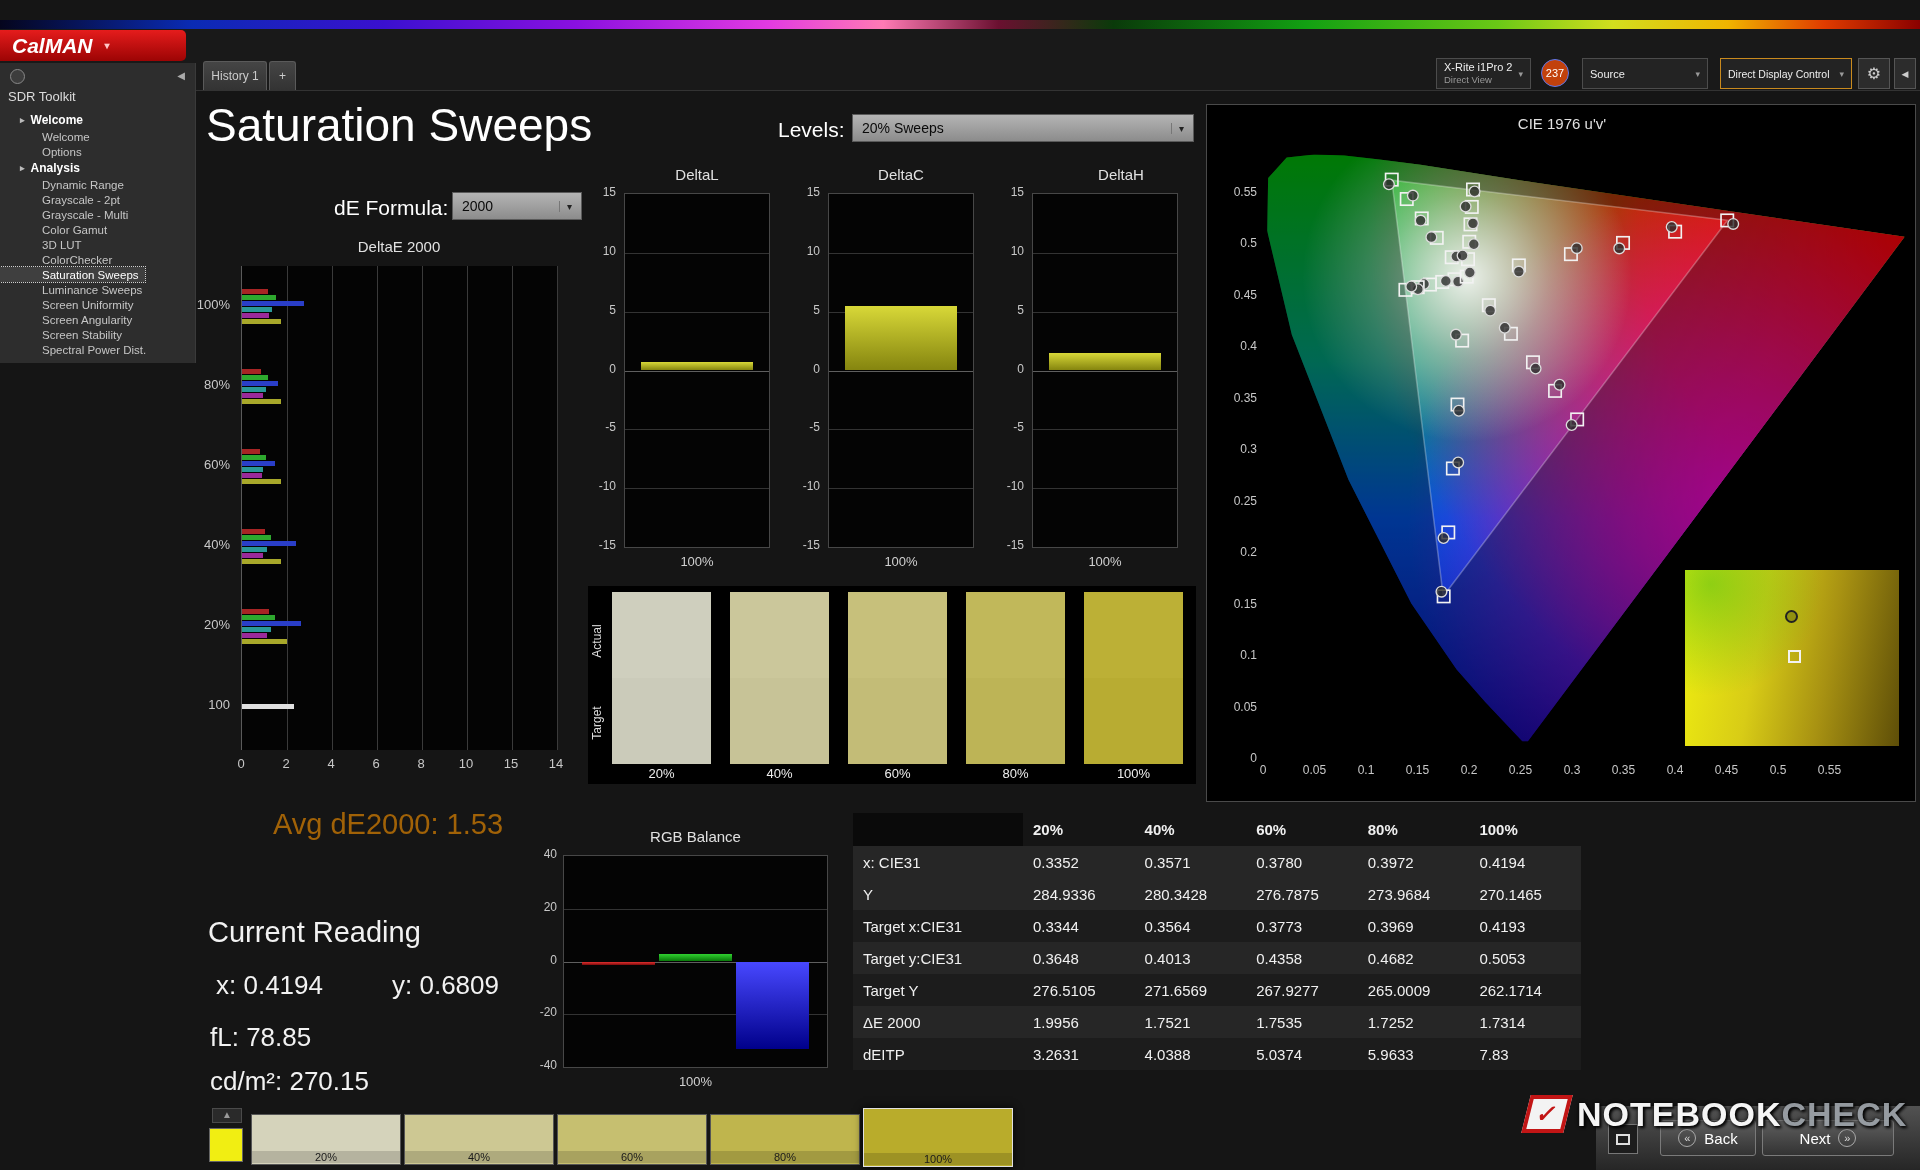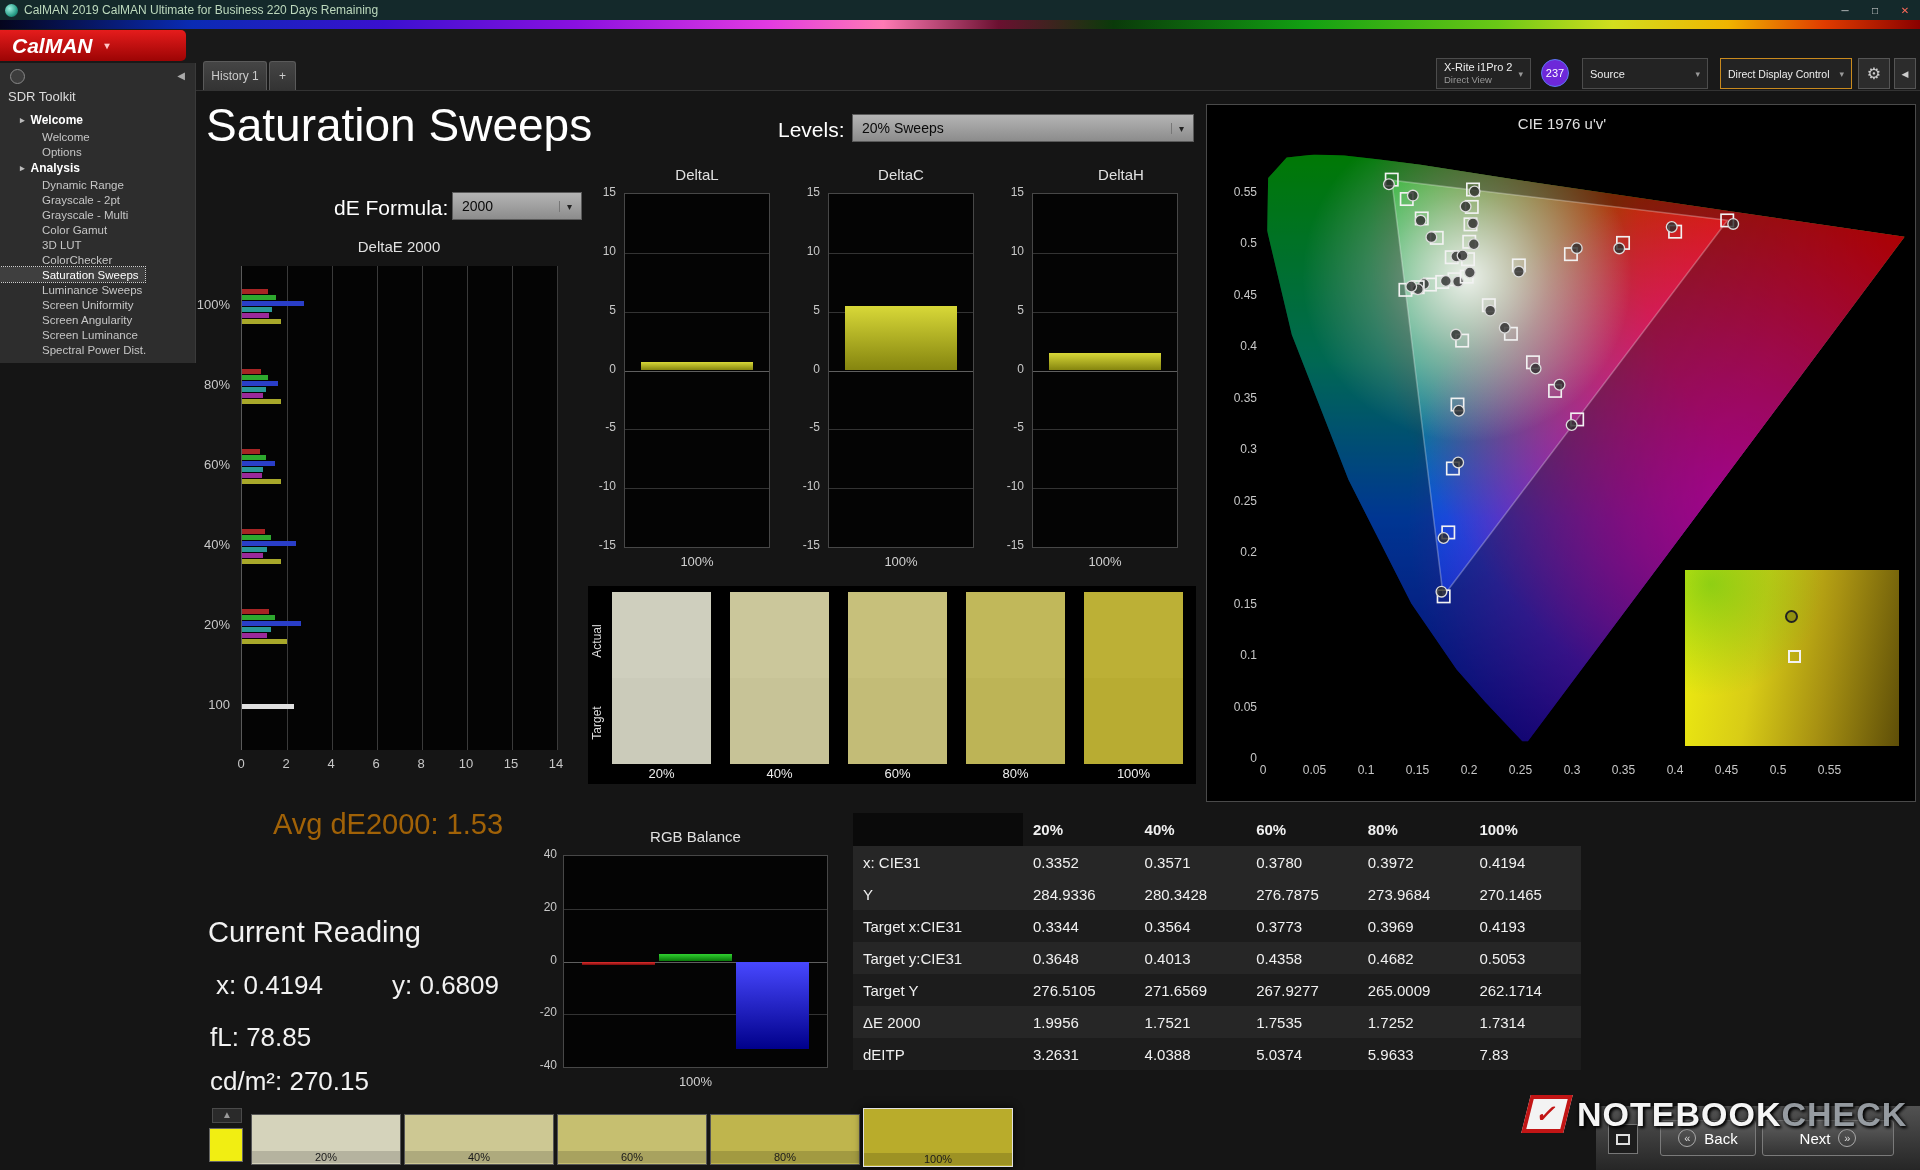--- a/index.html
+++ b/index.html
@@ -21,21 +21,21 @@
   .logo{position:absolute;left:0;top:30px;width:186px;height:31px;background:linear-gradient(#e51c1c,#9c0404);color:#fff;font-weight:bold;font-style:italic;font-size:21px;display:flex;align-items:center;padding-left:12px;border-radius:0 5px 5px 0}
   .logo-arrow{margin-left:12px;font-size:10px;color:#ffc8c8;font-style:normal}
   .tab{position:absolute;background:linear-gradient(#454545,#333);border:1px solid #5a5a5a;border-bottom:none;color:#ccc;font-size:12px;display:flex;align-items:center;justify-content:center;border-radius:3px 3px 0 0}
 
   .ddl{position:absolute;background:#232323;border:1px solid #4c4c4c;color:#ddd;display:flex;align-items:center;padding:0 7px}
   .ddl .arr{margin-left:auto;color:#999;font-size:9px;padding-left:5px}
   .ddl .two{display:flex;flex-direction:column;line-height:1.25;overflow:hidden;white-space:nowrap}
   .ddl .l1{font-size:11px;color:#eee}
   .ddl .l2{font-size:9.5px;color:#999}
   .ddl.hot{border:1px solid #c98a1e}
-  .badge{position:absolute;border-radius:50%;background:#6d28d9;border:1px solid #5a78f0;color:#fff;font-size:11px;display:flex;align-items:center;justify-content:center}
+  .badge{position:absolute;border-radius:50%;background:#c2410c;border:1px solid #5a78f0;color:#fff;font-size:11px;display:flex;align-items:center;justify-content:center}
   .sqbtn{position:absolute;background:#2c2c2c;border:1px solid #555;color:#ccc;display:flex;align-items:center;justify-content:center}
 
   
   .sidebar{position:absolute;left:0;top:63px;width:196px;height:300px;background:#2d2d2d;border-right:1px solid #3a3a3a}
   .sb-circle{position:absolute;left:10px;top:6px;width:15px;height:15px;border-radius:50%;border:1px solid #888;background:#3d3d3d}
   .sb-collapse{position:absolute;right:10px;top:7px;color:#aaa;font-size:10px}
   .sb-title{position:absolute;left:8px;top:26px;color:#dcdcdc;font-size:13px}
   #tree{position:absolute;left:0;top:48px;width:196px}
   .tgroup{display:flex;align-items:center;gap:6px;color:#fff;font-size:12px;font-weight:bold;padding:2px 0 2px 20px}
   .tarrow{color:#bbb;font-size:9px}
@@ -105,29 +105,20 @@
   .watermark{position:absolute;left:1526px;top:1088px;height:52px;display:flex;align-items:center;z-index:40;opacity:0.95}
   .wm-logo{width:42px;height:38px;background:#fff;border:4px solid #cc1616;transform:skewX(-14deg);display:flex;align-items:center;justify-content:center;color:#cc1616;font-weight:bold;font-size:24px;margin-right:9px}
   .wm-bold{font-size:34px;font-weight:bold;color:#fff;text-shadow:0 0 4px #000,2px 2px 3px #000;letter-spacing:1px}
   .wm-light{font-size:34px;font-weight:bold;color:#9aa0a6;text-shadow:0 0 4px #000,2px 2px 3px #000;letter-spacing:1px}
 </style>
 </head>
 <body>
 
 <div id="root">
 
-  <div class="titlebar">
-    <span class="tb-icon"></span>
-    <span>CalMAN 2019 CalMAN Ultimate for Business 220 Days Remaining</span>
-    <div class="tb-btns">
-      <span class="tb-btn">─</span>
-      <span class="tb-btn">□</span>
-      <span class="tb-btn close">✕</span>
-    </div>
-  </div>
 
   <div class="spectrum"></div>
   <div class="header-strip"></div>
 
   <div class="logo">
     <span>CalMAN</span>
     <span class="logo-arrow">▾</span>
   </div>
 
   <div class="tab" style="left:203px;top:61px;width:64px;height:29px">
@@ -176,21 +167,21 @@
         <div class="titem">Dynamic Range</div>
         <div class="titem">Grayscale - 2pt</div>
         <div class="titem">Grayscale - Multi</div>
         <div class="titem">Color Gamut</div>
         <div class="titem">3D LUT</div>
         <div class="titem">ColorChecker</div>
         <div class="titem sel">Saturation Sweeps</div>
         <div class="titem">Luminance Sweeps</div>
         <div class="titem">Screen Uniformity</div>
         <div class="titem">Screen Angularity</div>
-        <div class="titem">Screen Luminance</div>
+        <div class="titem">Screen Stability</div>
         <div class="titem">Spectral Power Dist.</div>
       </div>
   </div>
 
   <div class="page-title">Saturation Sweeps</div>
   <div class="field-label" style="left:778px;top:118px">Levels:</div>
   <div class="bigselect" style="left:852px;top:114px;width:342px;height:28px">
     <span>20% Sweeps</span>
     <span class="arr">▾</span>
   </div>

